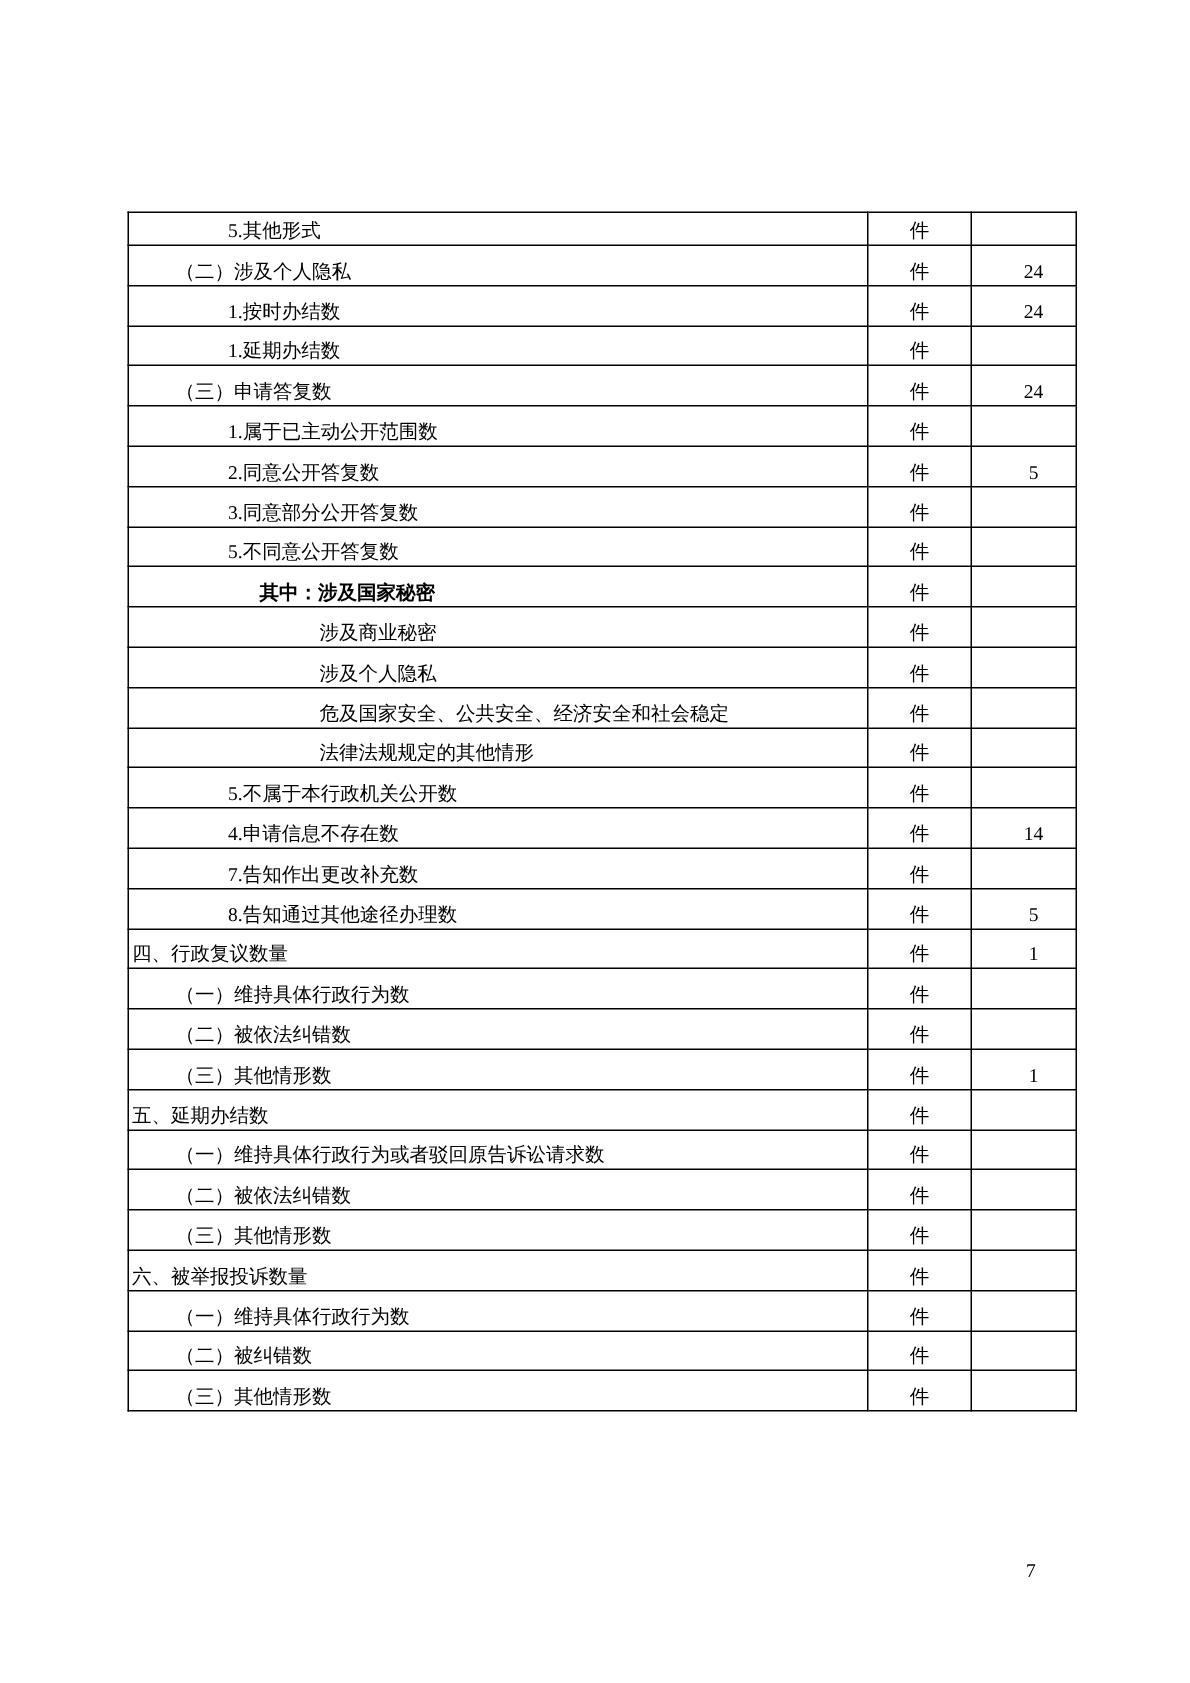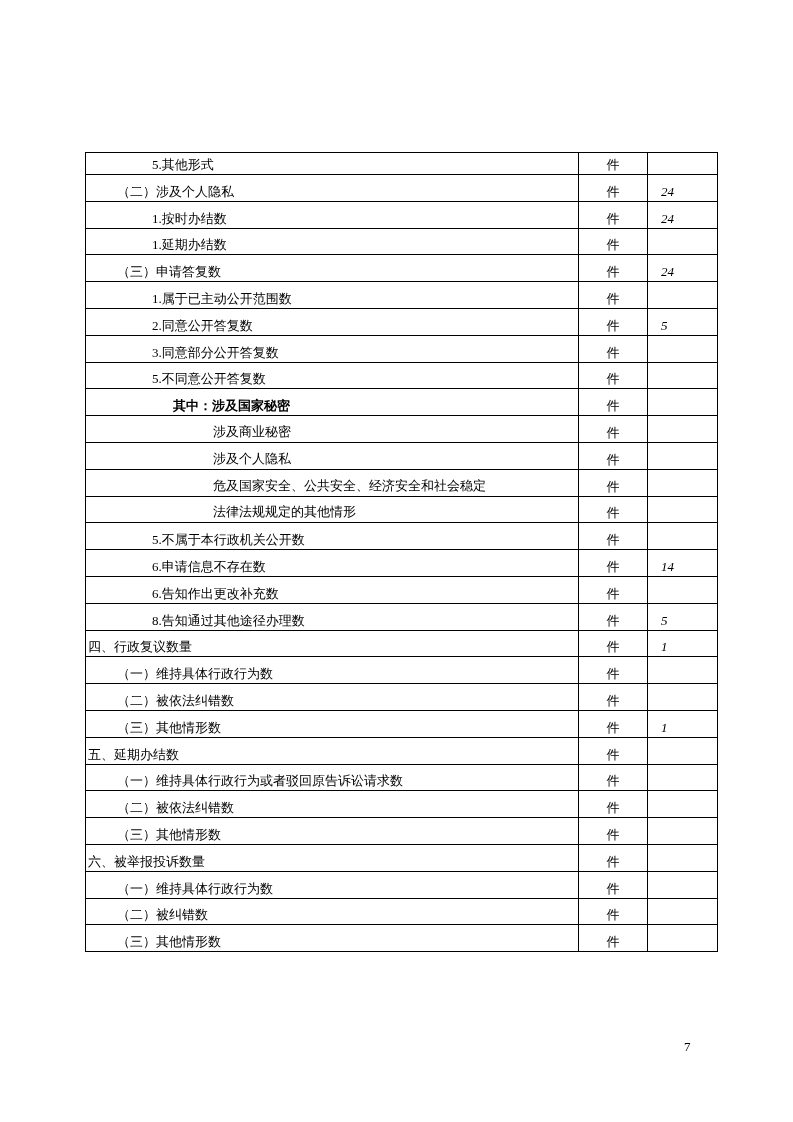--- a/index.html
+++ b/index.html
@@ -12,21 +12,21 @@
     width: 793px;
     height: 1122px;
     background: #ffffff;
     color: #000000;
     font-family: "Liberation Serif", "DejaVu Serif", serif;
     overflow: hidden;
   }
   table.report-table {
     position: absolute;
     left: 85px;
-    top: 152px;
+    top: 141px;
     border-collapse: collapse;
     table-layout: fixed;
     width: 632px;
   }
   col.col-label { width: 493px; }
   col.col-unit  { width: 69px; }
   col.col-value { width: 70px; }
   tr.table-row { height: 26.8px; }
   tr.table-row.first-row { height: 22px; }
   td {
@@ -36,23 +36,23 @@
     line-height: 15px;
     padding: 0 0 2px 0;
     white-space: nowrap;
     overflow: hidden;
   }
   td.label-cell { text-align: left; }
   td.label-cell.indent-0 { padding-left: 2px; }
   td.label-cell.indent-1 { padding-left: 31px; }
   td.label-cell.indent-2 { padding-left: 66px; }
   td.label-cell.indent-3 { padding-left: 87px; font-weight: bold; }
-  td.label-cell.indent-4 { padding-left: 127px; font-family: Liberation Mono, monospace; }
+  td.label-cell.indent-4 { padding-left: 127px; }
   td.unit-cell { text-align: center; }
-  td.value-cell { padding-left: 13px; text-align: left; font-style: italic; }
+  td.value-cell { padding-left: 13px; text-align: center; }
   .page-number {
     position: absolute;
     left: 684px;
     top: 1039px;
     font-size: 13px;
     line-height: 15px;
     color: #000000;
   }
 </style>
 </head>
@@ -136,26 +136,26 @@
           <td class="label-cell indent-4">法律法规规定的其他情形</td>
           <td class="unit-cell">件</td>
           <td class="value-cell"></td>
         </tr>
         <tr class="table-row">
           <td class="label-cell indent-2">5.不属于本行政机关公开数</td>
           <td class="unit-cell">件</td>
           <td class="value-cell"></td>
         </tr>
         <tr class="table-row">
-          <td class="label-cell indent-2">6.申请信息不存在数</td>
+          <td class="label-cell indent-2">4.申请信息不存在数</td>
           <td class="unit-cell">件</td>
           <td class="value-cell">14</td>
         </tr>
         <tr class="table-row">
-          <td class="label-cell indent-2">6.告知作出更改补充数</td>
+          <td class="label-cell indent-2">7.告知作出更改补充数</td>
           <td class="unit-cell">件</td>
           <td class="value-cell"></td>
         </tr>
         <tr class="table-row">
           <td class="label-cell indent-2">8.告知通过其他途径办理数</td>
           <td class="unit-cell">件</td>
           <td class="value-cell">5</td>
         </tr>
         <tr class="table-row">
           <td class="label-cell indent-0">四、行政复议数量</td>

